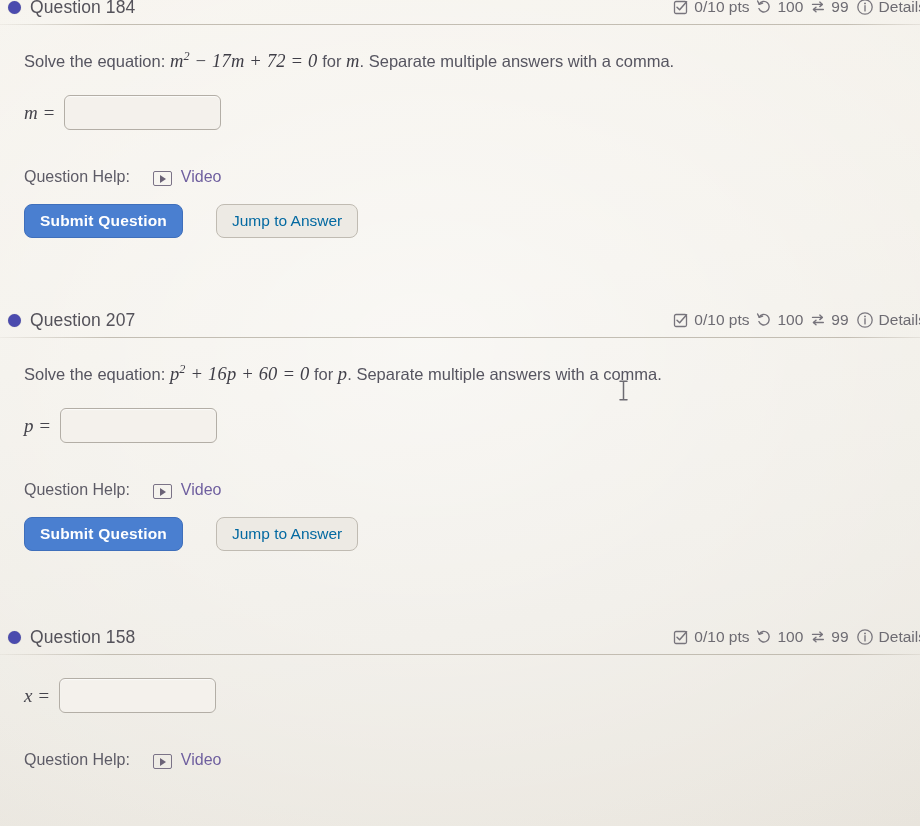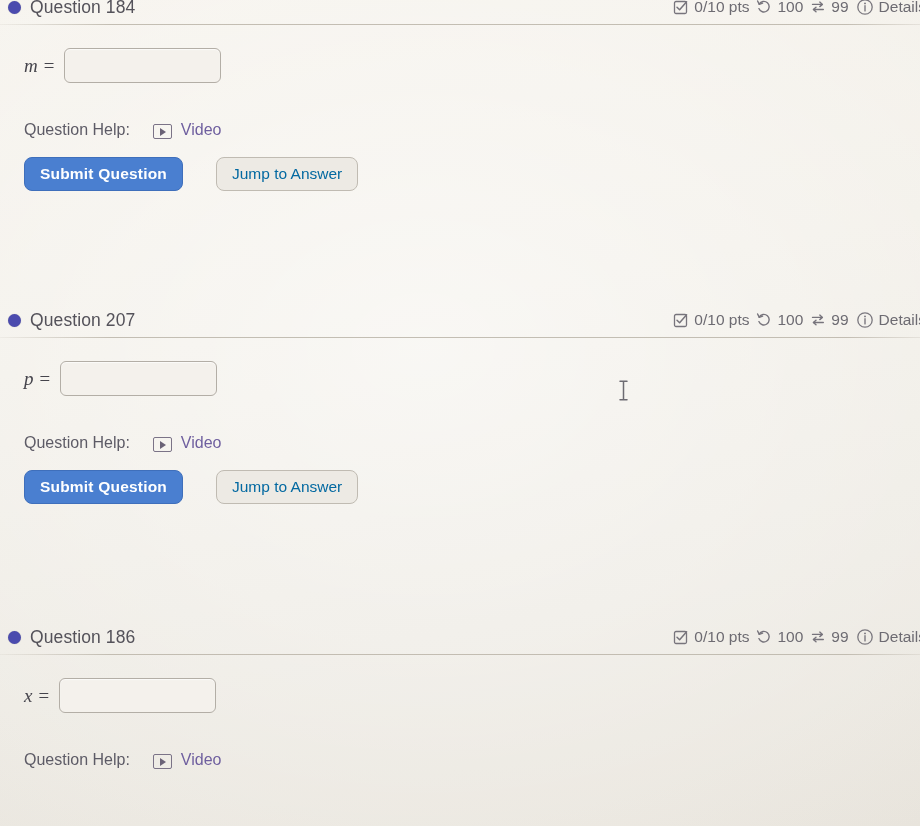--- a/index.html
+++ b/index.html
@@ -237,20 +237,26 @@
                 <circle cx="9" cy="5.4" r="0.95" fill="#7b787f"></circle>
                 <path d="M9 7.8 V12.9" stroke="#7b787f" stroke-width="1.4" stroke-linecap="round"></path>
               </svg>
           </span>
           <span class="details-txt">Details</span>
         </span>
       </div>
     </div>
     <div class="hr"></div>
 
+    <div class="prompt" style="margin-top:24px;">
+      <span>Solve the equation:</span>
+      <span class="math"><span>m</span><sup>2</sup> <span>− 17m + 72 = 0</span></span>
+      <span>for</span>
+      <span class="math">m</span><span>. Separate multiple answers with a comma.</span>
+    </div>
 
     <div class="answer-row" style="margin-top:23px;">
       <span class="var-label">m =</span>
       <input class="ansbox" type="text" placeholder="" style="">
     </div>
 
     <div class="help-row" style="margin-top:38px;">
       <span>Question Help:</span>
       <span class="vgap"></span>
       <span class="play-box">
@@ -306,20 +312,26 @@
                 <circle cx="9" cy="5.4" r="0.95" fill="#7b787f"></circle>
                 <path d="M9 7.8 V12.9" stroke="#7b787f" stroke-width="1.4" stroke-linecap="round"></path>
               </svg>
           </span>
           <span class="details-txt">Details</span>
         </span>
       </div>
     </div>
     <div class="hr"></div>
 
+    <div class="prompt" style="margin-top:24px;">
+      <span>Solve the equation:</span>
+      <span class="math"><span>p</span><sup>2</sup> <span>+ 16p + 60 = 0</span></span>
+      <span>for</span>
+      <span class="math">p</span><span>. Separate multiple answers with a comma.</span>
+    </div>
 
     <div class="answer-row" style="margin-top:23px;">
       <span class="var-label">p =</span>
       <input class="ansbox" type="text" placeholder="" style="">
     </div>
 
     <div class="help-row" style="margin-top:38px;">
       <span>Question Help:</span>
       <span class="vgap"></span>
       <span class="play-box">
@@ -330,21 +342,21 @@
 
     <div class="btn-row" style="margin-top:18px;">
       <button class="btn btn-primary">Submit Question</button>
       <button class="btn btn-secondary">Jump to Answer</button>
     </div>
   </div>
 
   <div class="qblock" style="top:620px;">
     <div class="qhead">
       <span class="bullet"></span>
-      <span class="qtitle">Question 186</span>
+      <span class="qtitle">Question 158</span>
       <div class="badges">
         <span class="seg">
           <span class="ico">
             <svg width="16" height="16" viewBox="0 0 16 16">
                 <rect x="1.5" y="2.5" width="12" height="12" rx="1.5" fill="none" stroke="#77747c" stroke-width="1.3"></rect>
                 <path d="M4 8.2 L6.6 10.8 L13.6 2.8" fill="none" stroke="#77747c" stroke-width="1.5" stroke-linecap="round" stroke-linejoin="round"></path>
               </svg>
           </span>
           <span>0/10 pts</span>
         </span>

